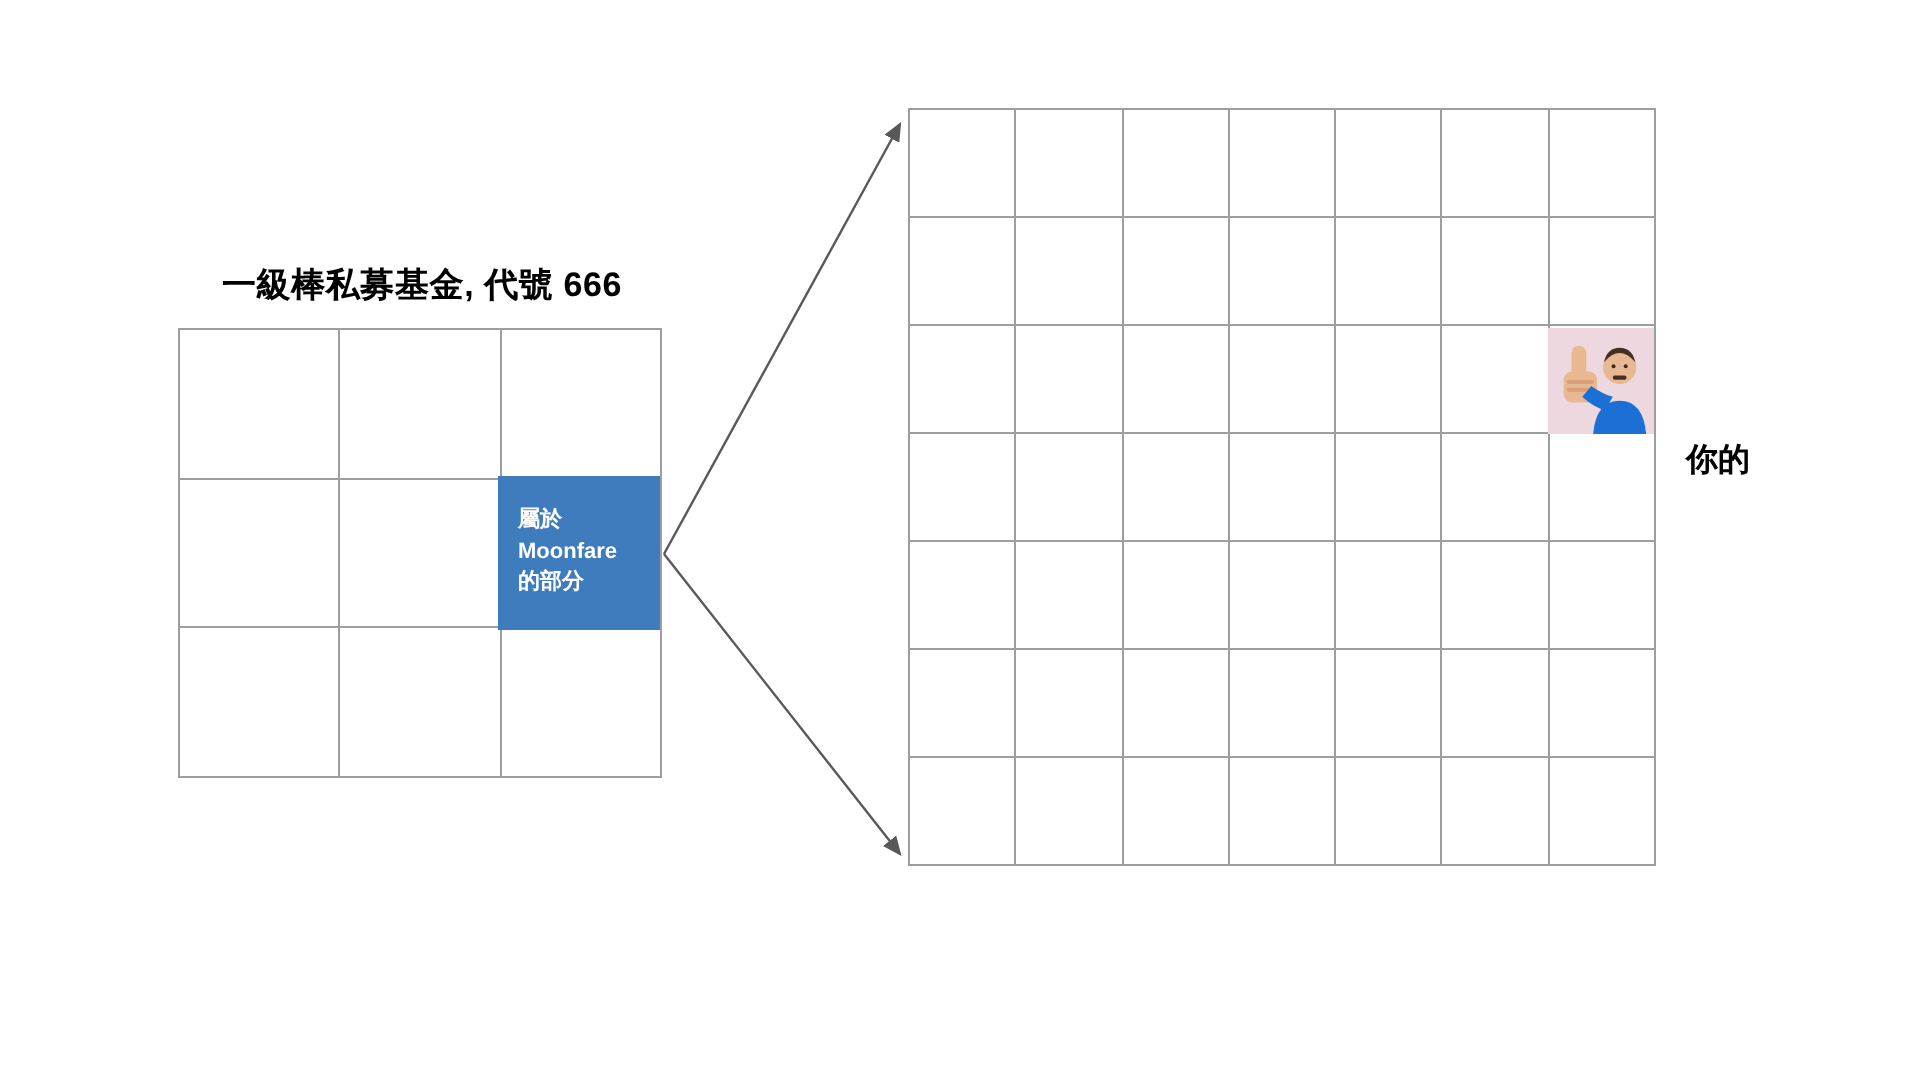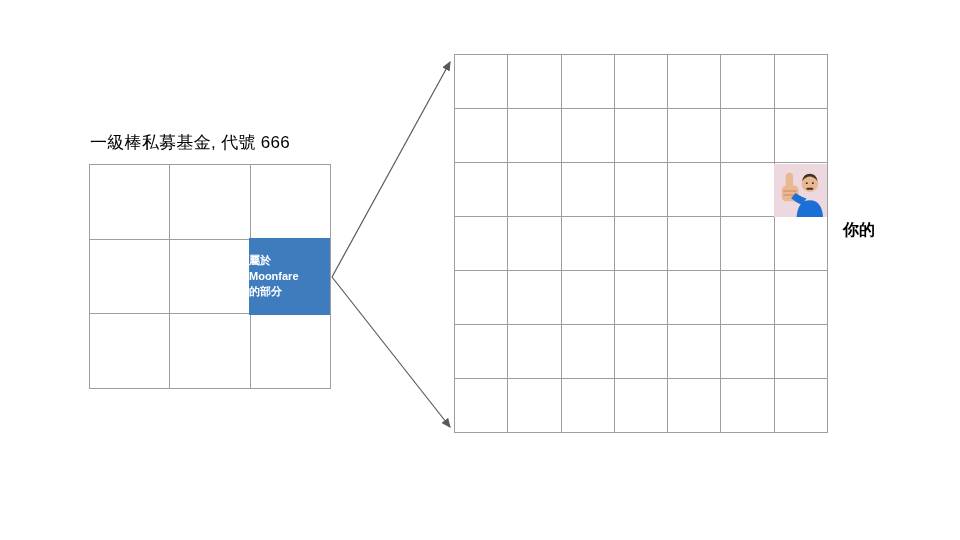--- a/index.html
+++ b/index.html
@@ -11,35 +11,35 @@
     --celltext:#ffffff;
   }
   *{box-sizing:border-box;margin:0;padding:0;}
   html,body{background:#fff;}
   body{font-family:"Liberation Sans","DejaVu Sans",sans-serif;}
   .stage{
     position:relative;width:960px;height:540px;background:#fff;overflow:hidden;
   }
   .title{
     position:absolute;left:90px;top:131px;width:242px;
-    font-size:17px;font-weight:normal;color:var(--title);
+    text-align:center;font-size:17px;font-weight:bold;color:var(--title);
     letter-spacing:0.3px;white-space:nowrap;
   }
   .grid{
     position:absolute;display:grid;gap:1px;padding:1px;background:var(--line);
   }
   .grid .cell{background:#ffffff;}
   .fund-grid{left:89px;top:164px;width:242px;height:225px;}
   .portion-grid{left:454px;top:54px;width:374px;height:379px;}
   .moonfare-cell{
     position:absolute;left:249px;top:238px;width:81px;height:77px;
     background:var(--blue);display:flex;align-items:center;
   }
   .moonfare-cell .label{
-    padding-left:0;font-size:11px;font-weight:bold;color:var(--celltext);
+    padding-left:10px;font-size:11px;font-weight:bold;color:var(--celltext);
     line-height:1.4;white-space:pre-line;
   }
   .your-cell{
     position:absolute;left:774px;top:164px;width:53px;height:53px;
     background:var(--pink);display:flex;align-items:center;justify-content:center;
   }
   .your-label{
     position:absolute;left:843px;top:180px;font-size:16px;font-weight:bold;color:var(--title);margin-top:40px;
   }
   .arrows{

